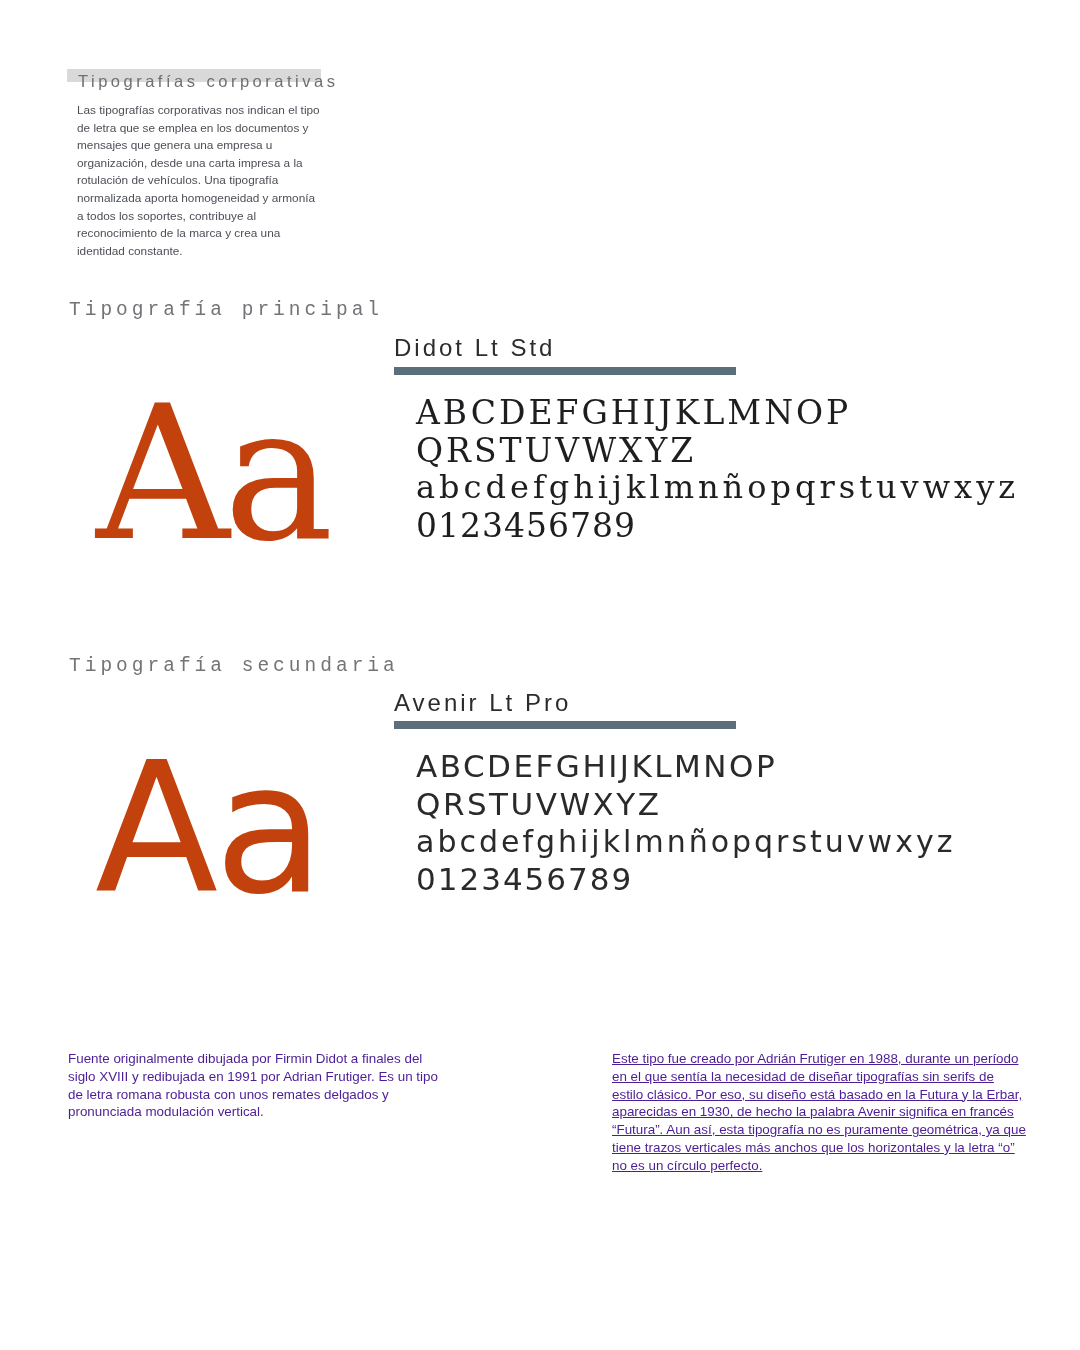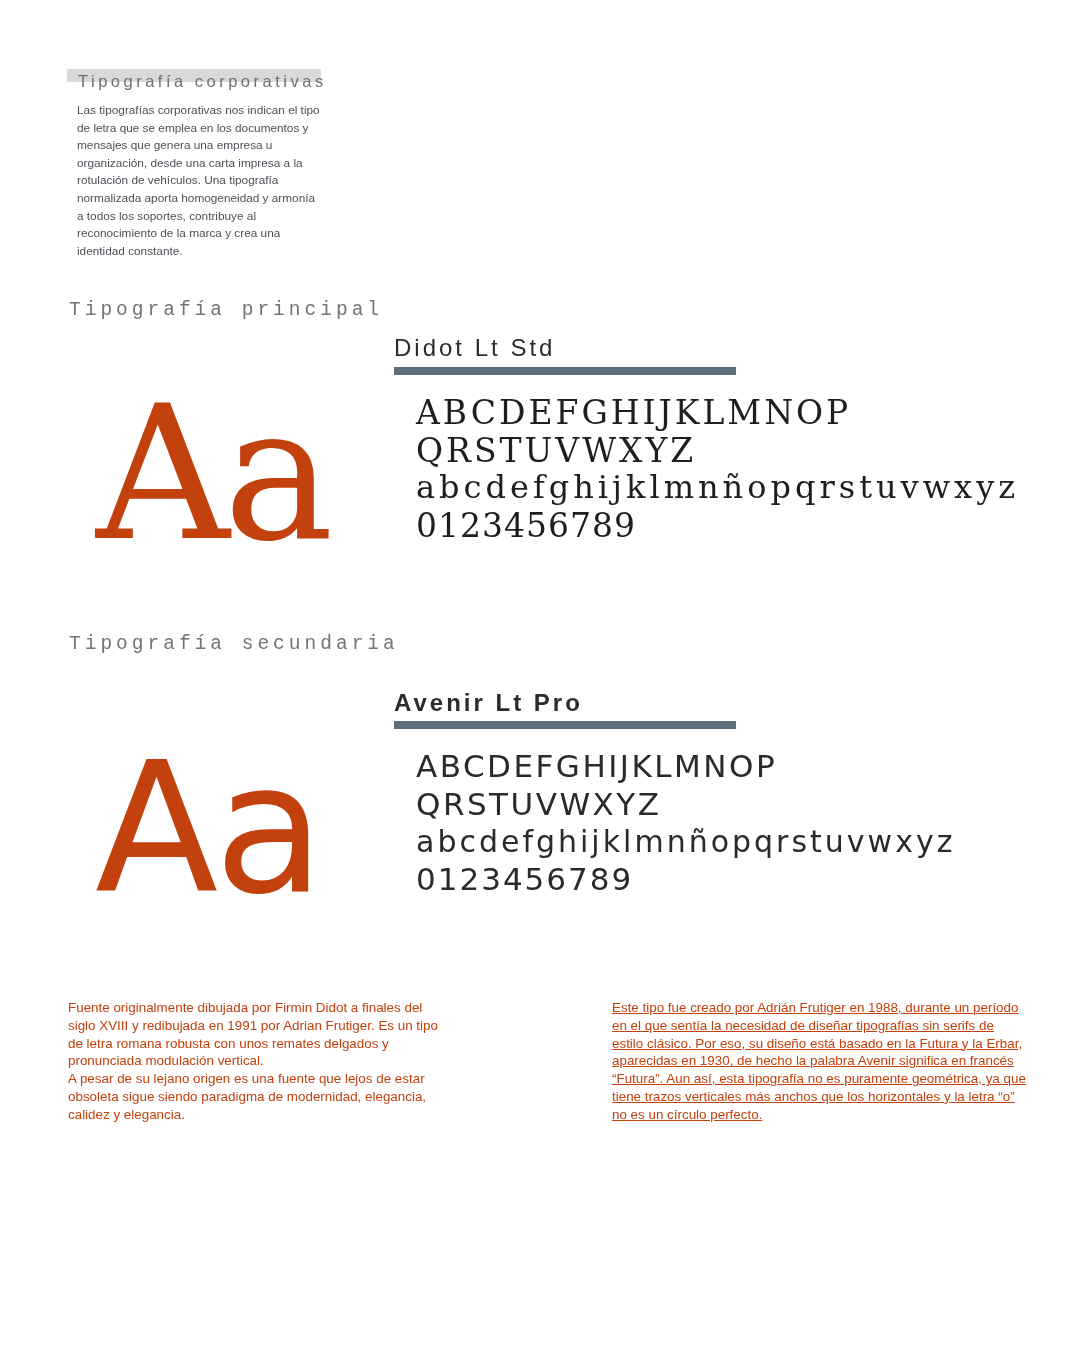--- a/index.html
+++ b/index.html
@@ -42,33 +42,33 @@
   .section-label {
     position: absolute;
     left: 69px;
     font-size: 19.5px;
     letter-spacing: 4px;
     color: #737477;
     white-space: nowrap;
     font-family: Liberation Mono, monospace;
   }
   .section-label.primary { top: 299px; }
-  .section-label.secondary { top: 633px; }
+  .section-label.secondary { top: 655px; }
 
   
   .font-name {
     position: absolute;
     left: 394px;
     font-size: 24px;
     letter-spacing: 3px;
     color: #2c2c2e;
     white-space: nowrap;
   }
   .font-name.primary { top: 334px; }
-  .font-name.secondary { top: 689px; font-weight: bold; }
+  .font-name.secondary { top: 689px; }
   .accent-bar {
     position: absolute;
     left: 394px;
     width: 342px; height: 8px;
     background: #5b6e7a;
   }
   .accent-bar.primary { top: 367px; }
   .accent-bar.secondary { top: 721px; }
 
   
@@ -115,36 +115,36 @@
     line-height: 37.5px;
     color: #2a2a2c;
   }
   .specimen.sans .caps  { letter-spacing: 2.5px; }
   .specimen.sans .lower { letter-spacing: 3px; font-size: 30px; }
   .specimen.sans .digits{ letter-spacing: 2px; }
 
   
   .desc {
     position: absolute;
-    top: 999px;
+    top: 1050px;
     font-size: 13.4px;
     line-height: 17.8px;
-    color: #c2410c;
+    color: #4c1d95;
   }
   .desc.left { left: 68px; width: 378px; }
   .desc.right { left: 612px; width: 414px; text-decoration: underline; }
   .desc p.gap-above { margin-top: 19px; }
 </style>
 </head>
 <body>
 
 <div class="page">
 
   <div class="title-highlight"></div>
-  <div class="page-title">Tipografía corporativas</div>
+  <div class="page-title">Tipografías corporativas</div>
   <div class="intro">Las tipografías corporativas nos indican el tipo de letra que se emplea en los documentos y mensajes que genera una empresa u organización, desde una carta impresa a la rotulación de vehículos. Una tipografía normalizada aporta homogeneidad y armonía a todos los soportes, contribuye al reconocimiento de la marca y crea una identidad constante.</div>
 
   <div class="section-label primary">Tipografía principal</div>
   <div class="font-name primary">Didot Lt Std</div>
   <div class="accent-bar primary"></div>
   <div class="big-sample serif">Aa</div>
   <div class="specimen serif">
     <div class="line caps">ABCDEFGHIJKLMNOP</div>
     <div class="line caps">QRSTUVWXYZ</div>
     <div class="line lower">abcdefghijklmnñopqrstuvwxyz</div>
@@ -157,19 +157,18 @@
   <div class="big-sample sans">Aa</div>
   <div class="specimen sans">
     <div class="line caps">ABCDEFGHIJKLMNOP</div>
     <div class="line caps">QRSTUVWXYZ</div>
     <div class="line lower">abcdefghijklmnñopqrstuvwxyz</div>
     <div class="line digits">0123456789</div>
   </div>
 
   <div class="desc left">
     <p>Fuente originalmente dibujada por Firmin Didot a finales del siglo XVIII y redibujada en 1991 por Adrian Frutiger. Es un tipo de letra romana robusta con unos remates delgados y pronunciada modulación vertical.</p>
-    <p>A pesar de su lejano origen es una fuente que lejos de estar obsoleta sigue siendo paradigma de modernidad, elegancia, calidez y elegancia.</p>
   </div>
   <div class="desc right">
     <p>Este tipo fue creado por Adrián Frutiger en 1988, durante un período en el que sentía la necesidad de diseñar tipografías sin serifs de estilo clásico. Por eso, su diseño está basado en la Futura y la Erbar, aparecidas en 1930, de hecho la palabra Avenir significa en francés “Futura”. Aun así, esta tipografía no es puramente geométrica, ya que tiene trazos verticales más anchos que los horizontales y la letra “o” no es un círculo perfecto.</p>
   </div>
 
 </div>
 
 </body></html>

